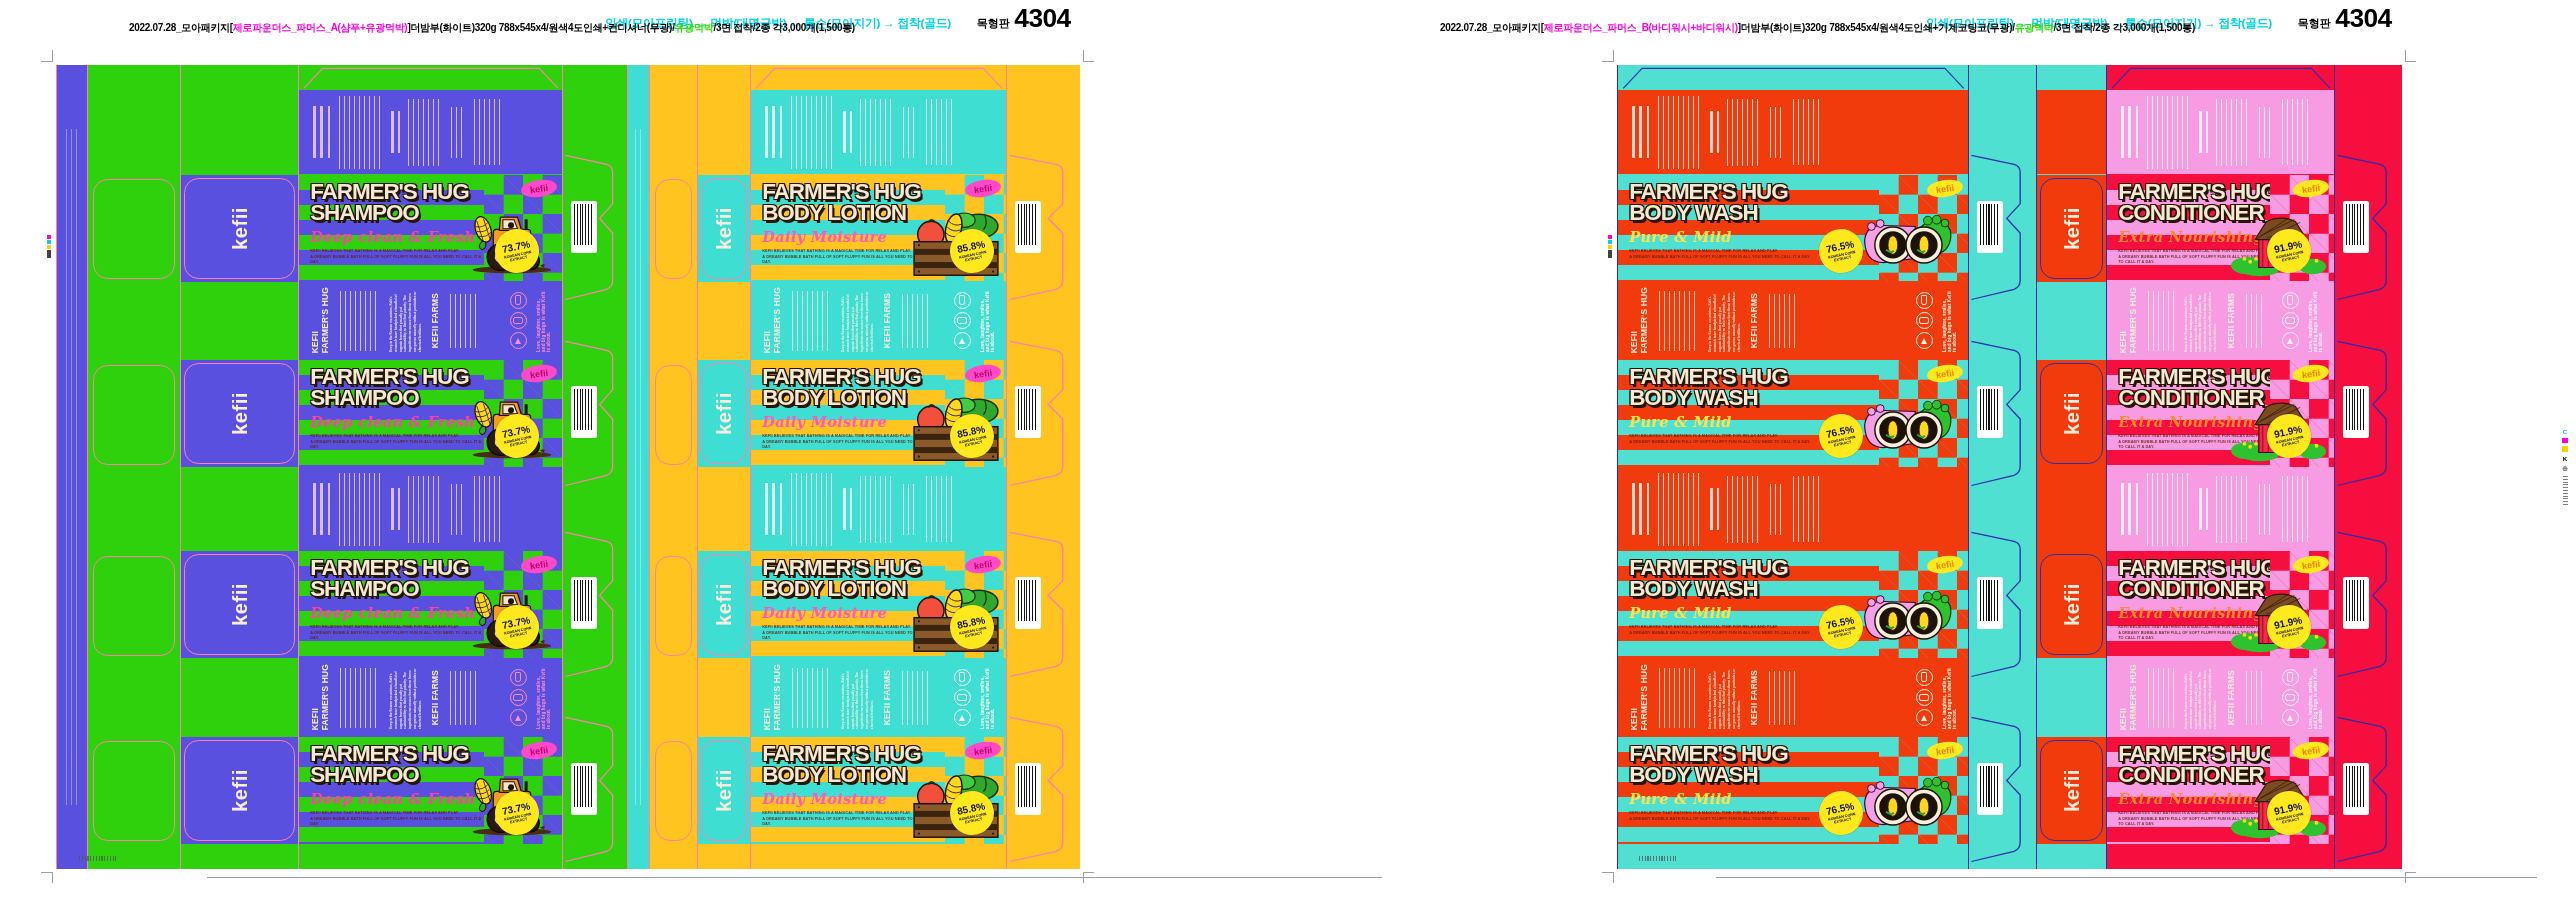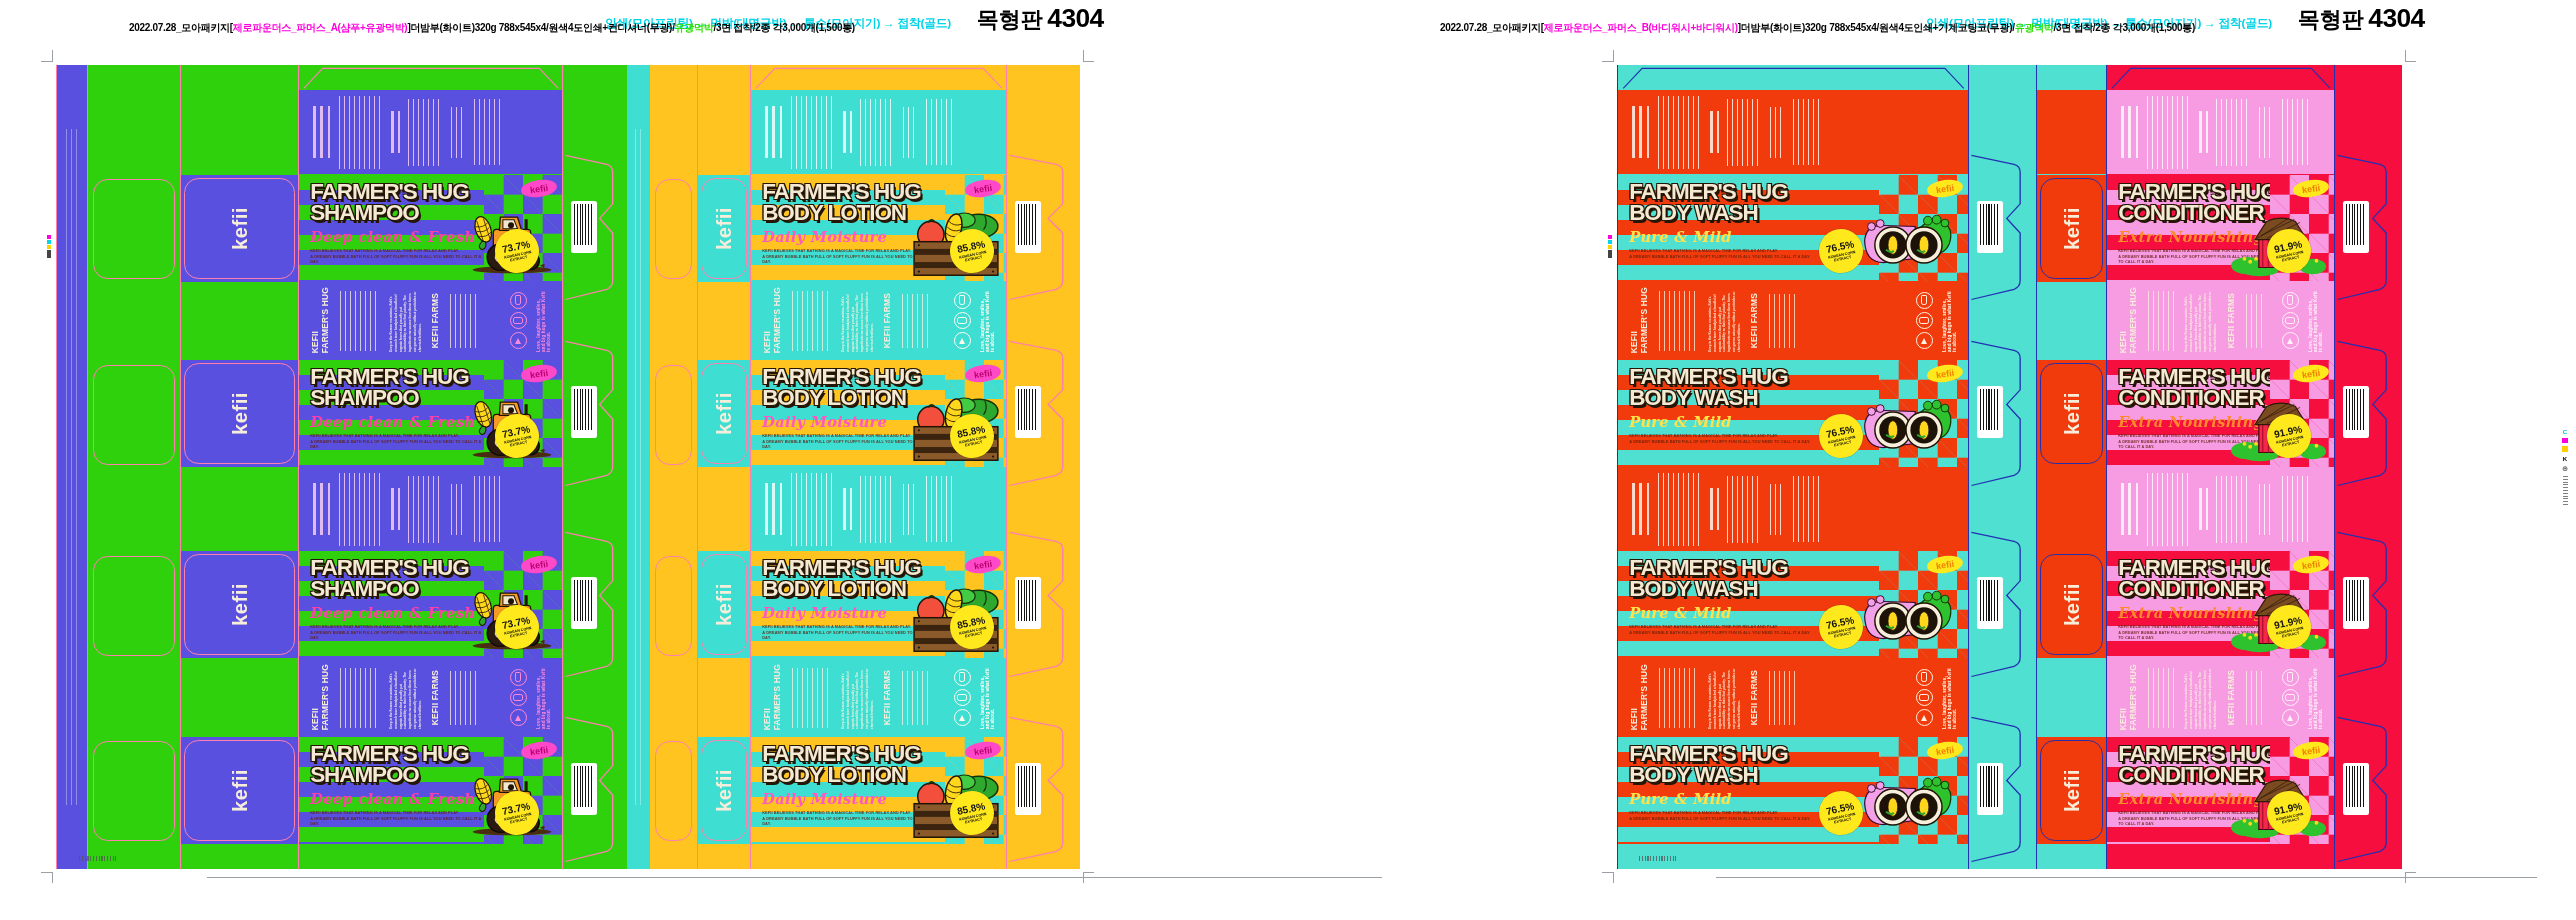--- a/index.html
+++ b/index.html
@@ -1,21 +1,21 @@
 <!DOCTYPE html>
 <html style="font-size:9px"><head>
 <meta charset="utf-8">
 <style>
   html,body{margin:0;padding:0;background:#ffffff;}
   body{width:2576px;height:921px;position:relative;overflow:hidden;
        font-family:"Liberation Sans","DejaVu Sans",sans-serif;}
   
   .hdr1{position:absolute;display:flex;align-items:baseline;white-space:nowrap;}
   .proc{font-weight:bold;font-size:11.8px;color:#00D4E6;letter-spacing:-0.3px;}
-  .plate-label{font-weight:bold;font-size:22px;color:#000;margin-left:26px;}
+  .plate-label{font-weight:bold;font-size:11px;color:#000;margin-left:26px;}
   .plate-num{font-weight:bold;font-size:26.4px;color:#000;margin-left:4.5px;letter-spacing:-0.6px;}
   .hdr2{position:absolute;font-weight:bold;font-size:10px;color:#000;white-space:nowrap;letter-spacing:-0.3px;}
   .mag{color:#FF00DC;} .grn{color:#2BE000;}
   
   .sheet{position:absolute;top:65px;height:804px;}
   .col{position:absolute;top:0;bottom:0;}
   .row{position:absolute;left:0;right:0;overflow:hidden;}
   .die-outline{position:absolute;border:1.1px solid var(--die);border-radius:14.6px;}
   .vtx{writing-mode:vertical-rl;transform:rotate(180deg);}
   .kef-logo{font-weight:bold;font-size:20px;letter-spacing:0.6px;color:#F6EDDA;}

